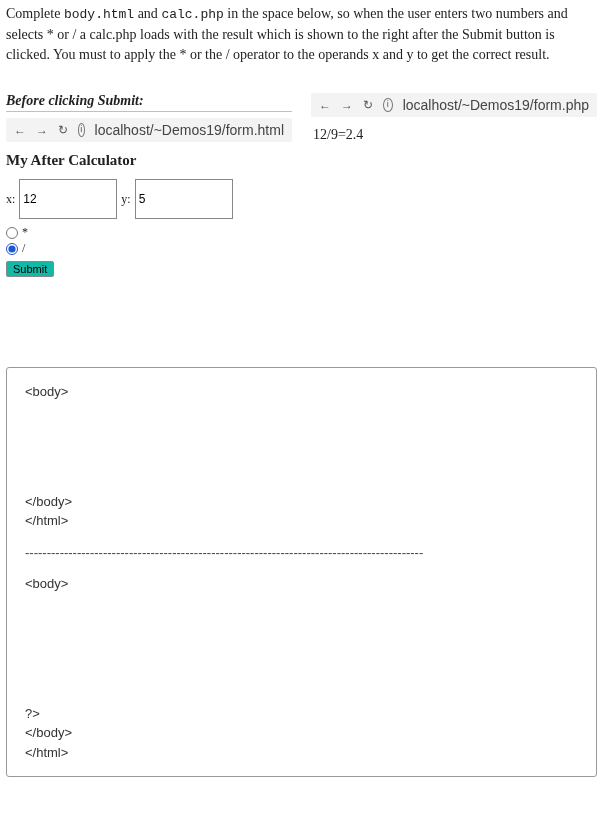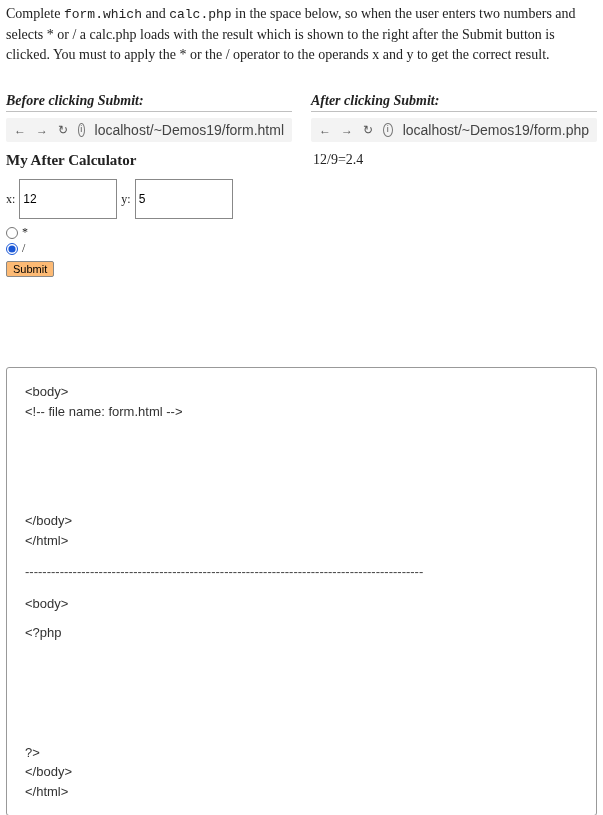--- a/index.html
+++ b/index.html
@@ -103,21 +103,21 @@
     height: 12px;
   }
   .radio-row.sel input[type="radio"] {
     accent-color: #1a57d6;
   }
   .submit-btn {
     font-family: Arial, Helvetica, sans-serif;
     font-size: 11px;
     padding: 1px 6px;
     border: 1px solid #888;
-    background: #fdba74;
+    background: #14b8a6;
     border-radius: 2px;
     margin-top: 4px;
     cursor: pointer;
   }
   .result-line {
     font-family: "Times New Roman", Times, serif;
     font-size: 14px;
     margin-left: 2px;
   }
   .answer-box {
@@ -143,21 +143,21 @@
   .gap-small { height: 10px; }
   .gap-med { height: 80px; }
   .gap-big { height: 100px; }
 </style>
 </head>
 <body>
 
 <div class="page">
 
   <div class="instructions">
-    <span>Complete </span><span class="mono">form.which</span><span> and </span><span class="mono">calc.php</span><span> in the space below, so when the user enters two numbers and selects * or / a calc.php loads with the result which is shown to the right after the Submit button is clicked. You must to apply the * or the / operator to the operands x and y to get the correct result.</span>
+    <span>Complete </span><span class="mono">body.html</span><span> and </span><span class="mono">calc.php</span><span> in the space below, so when the user enters two numbers and selects * or / a calc.php loads with the result which is shown to the right after the Submit button is clicked. You must to apply the * or the / operator to the operands x and y to get the correct result.</span>
   </div>
 
   <div class="cols">
 
     <div class="col">
       <div class="col-head">Before clicking Submit:</div>
 
       <div class="urlbar">
         <span class="arrow">←</span>
         <span class="arrow">→</span>
@@ -181,46 +181,43 @@
       </div>
       <div class="radio-row sel">
         <input type="radio" name="op" checked="" style="">
         <span>/</span>
       </div>
 
       <button class="submit-btn">Submit</button>
     </div>
 
     <div class="col">
-      <div class="col-head">After clicking Submit:</div>
 
       <div class="urlbar">
         <span class="arrow">←</span>
         <span class="arrow">→</span>
         <span class="reload">↻</span>
         <span class="info-icon">i</span>
         <span class="url">localhost/~Demos19/form.php</span>
       </div>
 
       <div class="result-line">12/9=2.4</div>
     </div>
   </div>
 
   <div class="answer-box">
     <div class="code-line">&lt;body&gt;</div>
-    <div class="code-line">&lt;!-- file name: form.html --&gt;</div>
     <div class="gap-small"></div>
     <div class="gap-med"></div>
     <div class="code-line">&lt;/body&gt;</div>
     <div class="code-line">&lt;/html&gt;</div>
 
     <div class="dashline">--------------------------------------------------------------------------------------------</div>
 
     <div class="code-line">&lt;body&gt;</div>
     <div class="gap-small"></div>
-    <div class="code-line">&lt;?php</div>
     <div class="gap-big"></div>
     <div class="code-line">?&gt;</div>
     <div class="code-line">&lt;/body&gt;</div>
     <div class="code-line">&lt;/html&gt;</div>
   </div>
 
 </div>
 
 </body></html>

